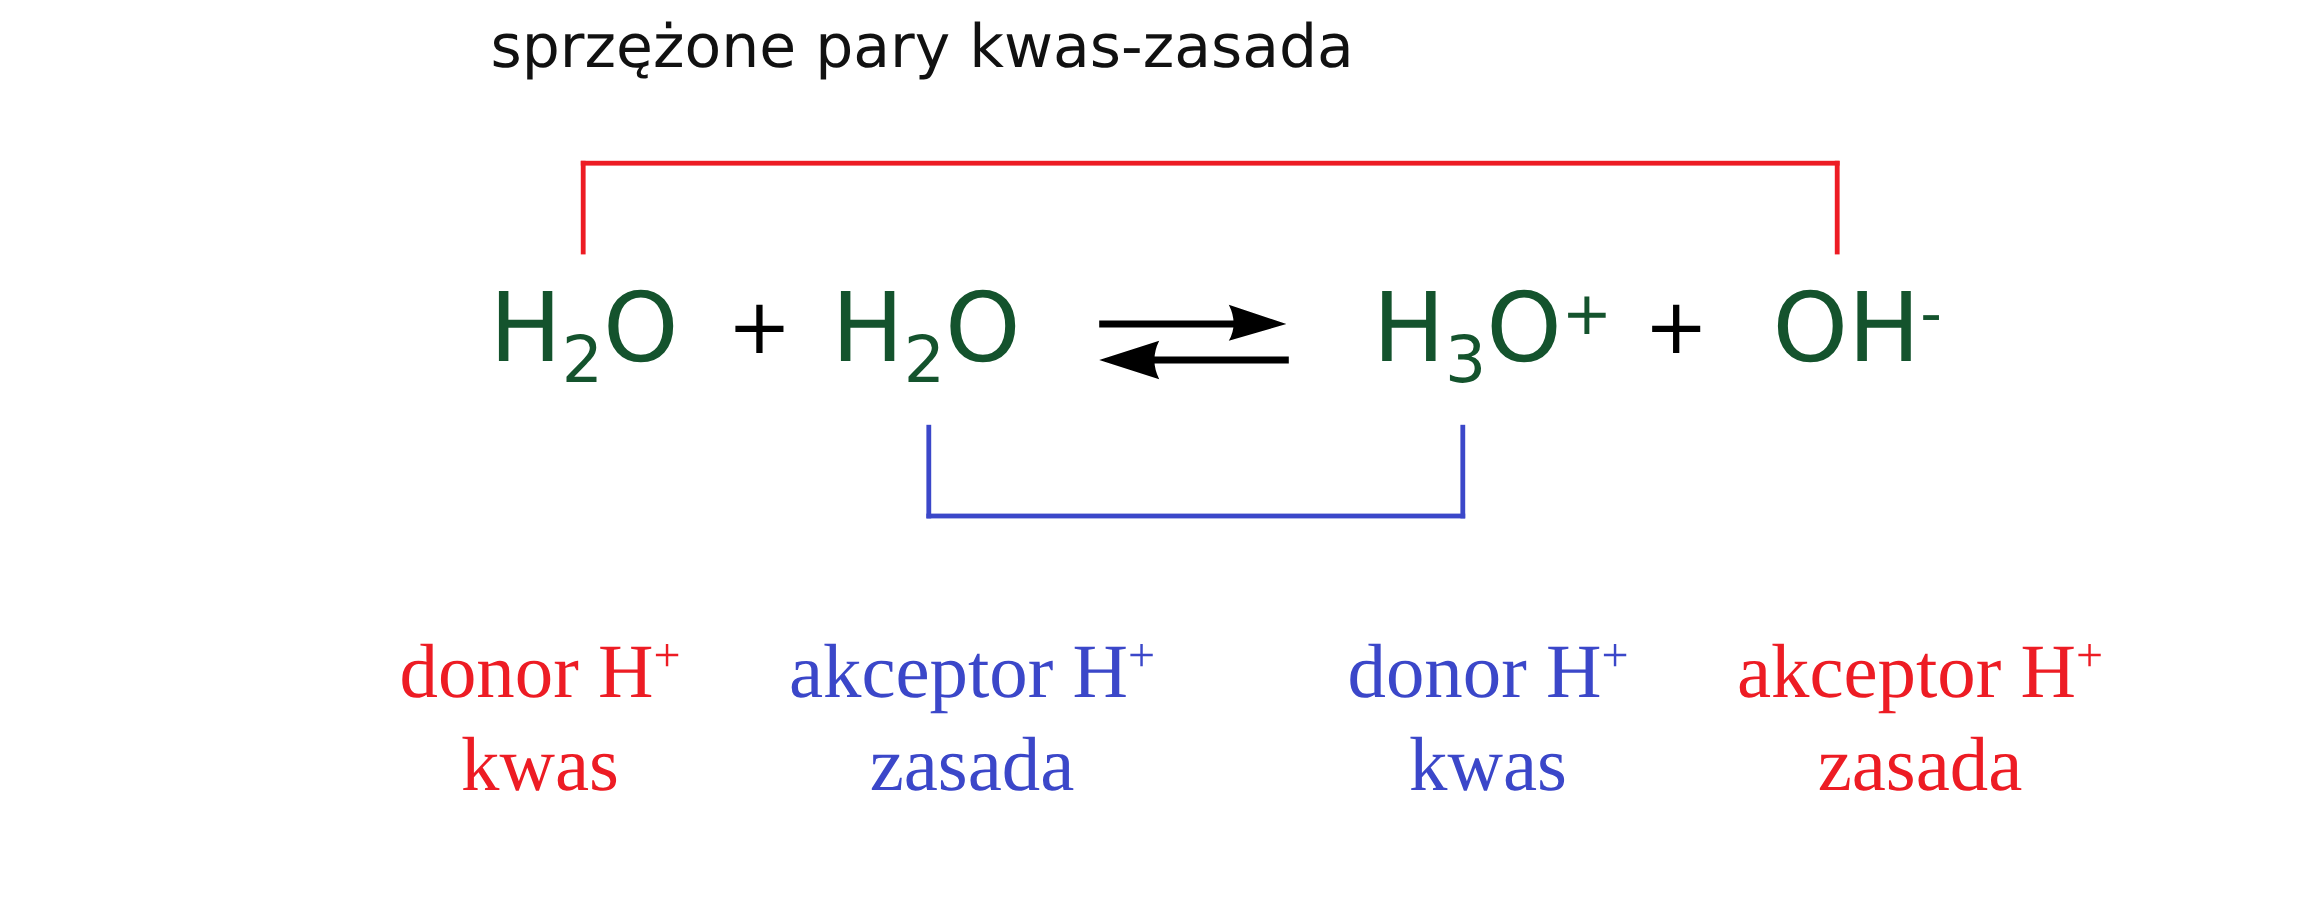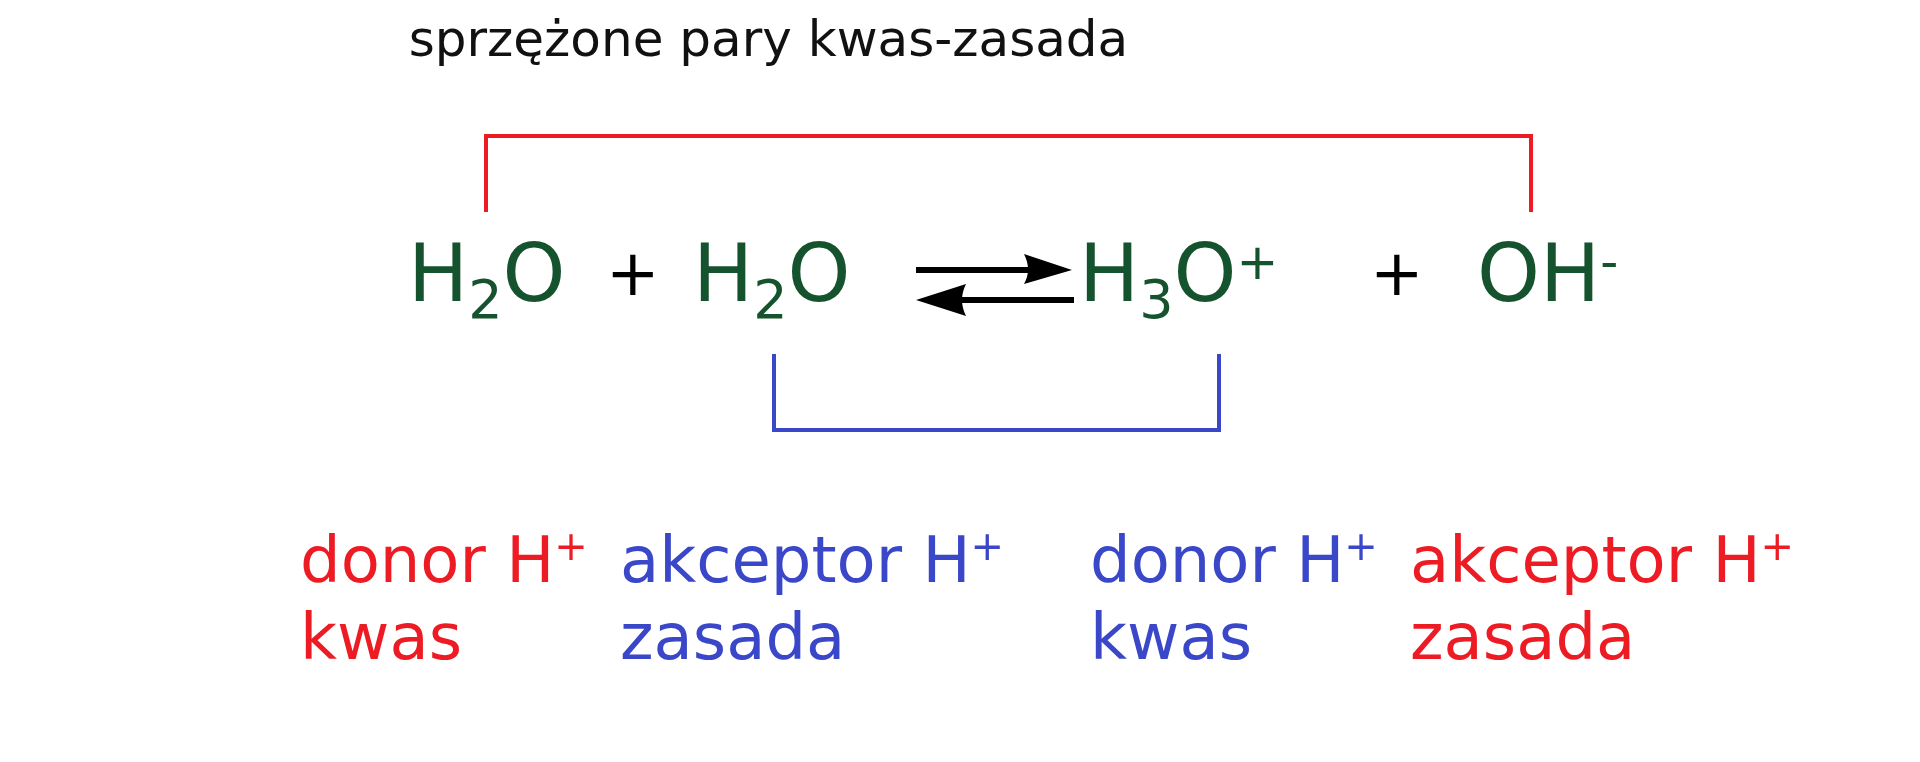--- a/index.html
+++ b/index.html
@@ -6,21 +6,21 @@
   body { width: 1920px; height: 762px; position: relative; overflow: hidden;
          font-family: "DejaVu Sans", "Liberation Sans", sans-serif; }
   .abs { position: absolute; }
   .title { left: 0; width: 1537px; top: 10px; text-align: center;
            font-size: 50px; color: #111; }
   .formula { font-size: 80px; color: #14532d; top: 222px; line-height: 1; white-space: nowrap; margin-top: 12px; }
   .formula sub { font-size: 54px; vertical-align: -0.32em; line-height: 0; }
   .formula sup { font-size: 50px; vertical-align: 0.45em; line-height: 0; }
   .plus { font-size: 64px; top: 236px; color: #000; }
   .bracket { position: absolute; box-sizing: border-box; }
-  .label { position: absolute; font-size: 64px; line-height: 1.2; white-space: nowrap; }
+  .label { position: absolute; font-size: 64px; text-align: center; line-height: 1.2; white-space: nowrap; font-family: Liberation Serif, serif; }
   .label sup { font-size: 40px; vertical-align: 0.55em; line-height: 0; }
 </style>
 </head>
 <body>
 
 <div class="abs title">sprzężone pary kwas-zasada</div>
 
 <div class="bracket" style="left:484px; top:134px; width:1049px; height:78px; border:4px solid #ED1C24; border-bottom:none;"></div>
 
 <div class="bracket" style="left:772px; top:354px; width:449px; height:78px; border:4px solid #3B47C9; border-top:none;"></div>
@@ -31,21 +31,21 @@
 
 <div class="abs formula" style="left:693px;"><span>H</span><sub>2</sub><span>O</span></div>
 
 <svg class="abs" style="left:912px; top:248px;" width="170" height="80" viewBox="0 0 170 80">
   <line x1="4" y1="22" x2="120" y2="22" stroke="#000" stroke-width="6"></line>
   <path d="M160 22 L112 6 Q120 22 112 36 Z" fill="#000"></path>
   <line x1="48" y1="52" x2="162" y2="52" stroke="#000" stroke-width="6"></line>
   <path d="M4 52 L54 36 Q46 52 54 68 Z" fill="#000"></path>
 </svg>
 
-<div class="abs formula" style="left:1079px;text-align:right;"><span>H</span><sub>3</sub><span>O</span><sup>+</sup></div>
+<div class="abs formula" style="left:1144px;text-align:right;"><span>H</span><sub>3</sub><span>O</span><sup>+</sup></div>
 
 <div class="abs plus" style="left:1370px;">+</div>
 
 <div class="abs formula" style="left:1477px;"><span>OH</span><sup>-</sup></div>
 
 <div class="label" style="left:300px; top:522px; width:300px; color:#ED1C24;">
   <div><span>donor H</span><sup>+</sup></div>
   <div>kwas</div>
 </div>
 

